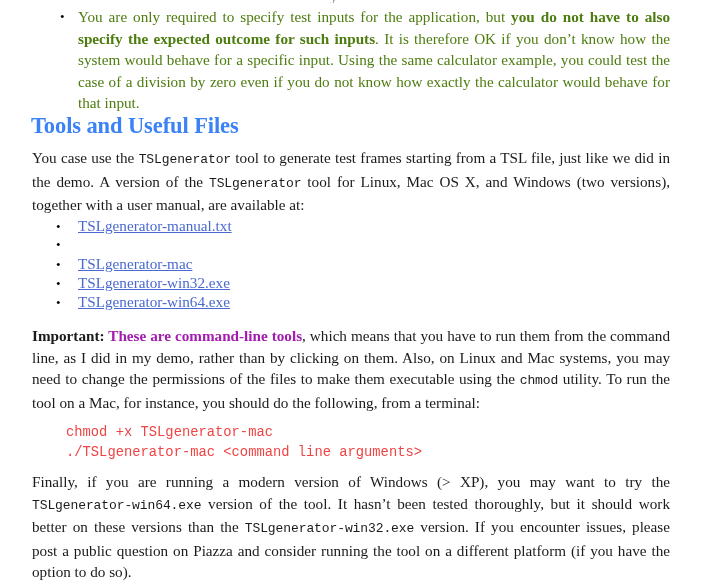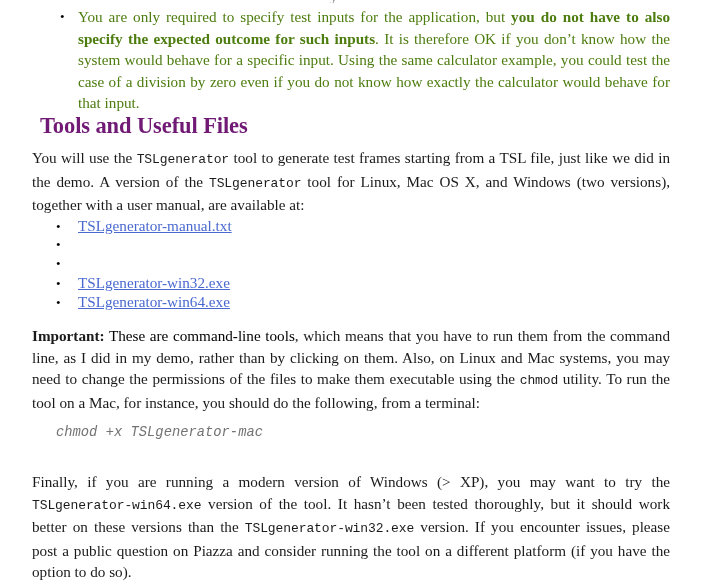--- a/index.html
+++ b/index.html
@@ -58,27 +58,27 @@
     font-size: 15.2px;
     line-height: 21.6px;
     text-align: justify;
     text-justify: inter-word;
     color: #4d7c0f;
   }
 
   
   .heading {
     position: absolute;
-    left: 40px;
+    left: 31px;
     font-family: "Liberation Serif", "DejaVu Serif", serif;
     font-weight: bold;
     font-size: 22.5px;
     line-height: 26px;
     letter-spacing: -0.1px;
-    color: #701a75;
+    color: #3b82f6;
     white-space: nowrap;
   }
 
   
   .linklist {
     position: absolute;
     left: 56px;
     margin: 0;
     padding: 0;
     list-style: none;
@@ -101,40 +101,39 @@
     text-decoration: underline;
     text-decoration-color: #4a69d0;
     text-underline-offset: 1px;
     cursor: pointer;
     white-space: nowrap;
   }
 
   
   b, .b { font-weight: bold; }
   .red {
-    color: #000000;
-    font-weight: normal;
+    color: #a21caf;
+    font-weight: bold;
     margin-top: 36px;
   }
   .mono {
     font-family: "Liberation Mono", "DejaVu Sans Mono", monospace;
     font-size: 13px;
     letter-spacing: -0.1px;
   }
 
   
   .codeblock {
     position: absolute;
-    left: 56px;
+    left: 66px;
     font-family: "Liberation Mono", "DejaVu Sans Mono", monospace;
     font-size: 13.8px;
     line-height: 20px;
-    color: #737373;
+    color: #ef4444;
     white-space: pre;
-    font-style: italic;
   }
 
   
   .clip-top {
     position: absolute;
     left: 0;
     top: 0;
     width: 719px;
     height: 3px;
     overflow: hidden;
@@ -158,42 +157,43 @@
 
   <div class="bullet-block" style="top:6px;">
     <div class="bullet-row">
       <div class="bullet-dot">•</div>
       <div class="bullet-text"><span>You are only required to specify test inputs for the application, but </span><b>you do not have to also specify the expected outcome for such inputs</b><span>. It is therefore OK if you don’t know how the system would behave for a specific input. Using the same calculator example, you could test the case of a division by zero even if you do not know how exactly the calculator would behave for that input.</span></div>
     </div>
   </div>
 
   <h2 class="heading" style="top:113px; margin:0;">Tools and Useful Files</h2>
 
-  <div class="para" style="top:147px;"><span>You will use the </span><span class="mono">TSLgenerator</span><span> tool to generate test frames starting from a TSL file, just like we did in the demo. A version of the </span><span class="mono">TSLgenerator</span><span> tool for Linux, Mac OS X, and Windows (two versions), together with a user manual, are available at:</span></div>
+  <div class="para" style="top:147px;"><span>You case use the </span><span class="mono">TSLgenerator</span><span> tool to generate test frames starting from a TSL file, just like we did in the demo. A version of the </span><span class="mono">TSLgenerator</span><span> tool for Linux, Mac OS X, and Windows (two versions), together with a user manual, are available at:</span></div>
 
   <ul class="linklist" style="top:216px;">
     <li>
       <span class="bullet-dot">•</span>
       <a class="doclink" href="#">TSLgenerator-manual.txt</a>
     </li>
     <li>
       <span class="bullet-dot">•</span>
     </li>
     <li>
       <span class="bullet-dot">•</span>
+      <a class="doclink" href="#">TSLgenerator-mac</a>
     </li>
     <li>
       <span class="bullet-dot">•</span>
       <a class="doclink" href="#">TSLgenerator-win32.exe</a>
     </li>
     <li>
       <span class="bullet-dot">•</span>
       <a class="doclink" href="#">TSLgenerator-win64.exe</a>
     </li>
   </ul>
 
   <div class="para" style="top:325px;"><b>Important:</b><span class="red"> These are command-line tools</span><span>, which means that you have to run them from the command line, as I did in my demo, rather than by clicking on them. Also, on Linux and Mac systems, you may need to change the permissions of the files to make them executable using the </span><span class="mono">chmod</span><span> utility. To run the tool on a Mac, for instance, you should do the following, from a terminal:</span></div>
 
-  <div class="codeblock" style="top:423px;"><div>chmod +x TSLgenerator-mac</div></div>
+  <div class="codeblock" style="top:423px;"><div>chmod +x TSLgenerator-mac</div><div>./TSLgenerator-mac &lt;command line arguments&gt;</div></div>
 
   <div class="para" style="top:471px;"><span>Finally, if you are running a modern version of Windows (&gt; XP), you may want to try the </span><span class="mono">TSLgenerator-win64.exe</span><span> version of the tool. It hasn’t been  tested thoroughly, but it should work better on these versions than the </span><span class="mono">TSLgenerator-win32.exe</span><span> version. If you encounter issues, please post a public question on Piazza and consider running the tool on a different platform (if you have the option to do so).</span></div>
 
 </div>
 
 </body></html>

